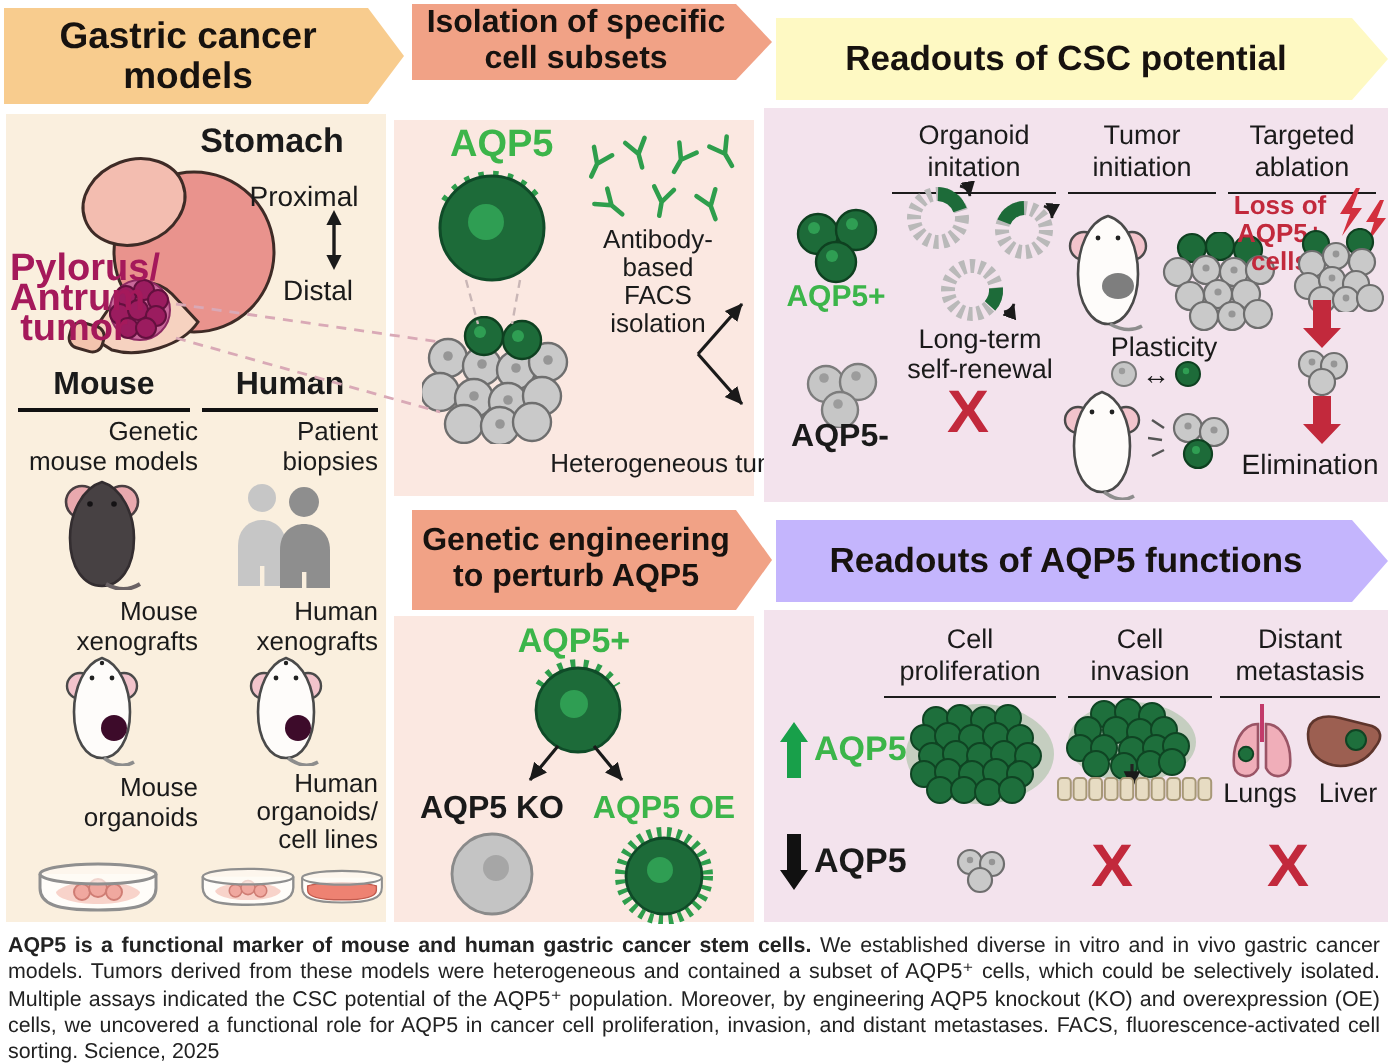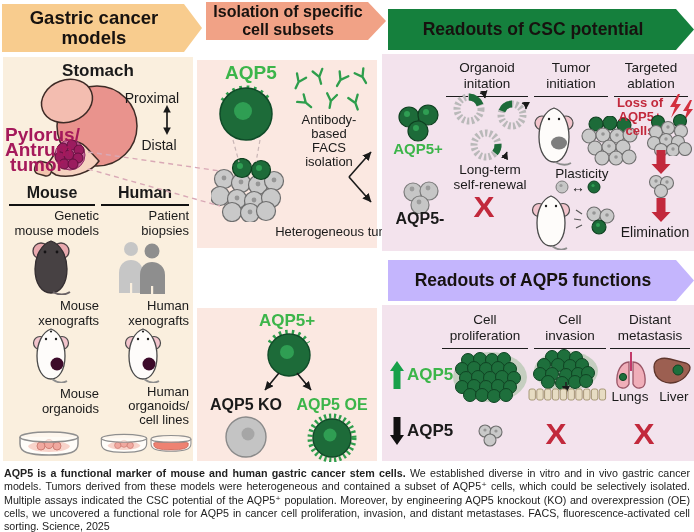--- a/index.html
+++ b/index.html
@@ -40,29 +40,33 @@
     </defs>
   </svg>
 
   <div class="hdr" style="left:2px;top:4px;width:200px;height:48px;background:#f8cc8e;font-size:18.5px;">
     <span>Gastric cancer models</span>
   </div>
   <div class="hdr" style="left:206px;top:2px;width:180px;height:38px;background:#f1a286;font-size:16px;">
     <span class="pre">Isolation of specific
 cell subsets</span>
   </div>
-  <div class="hdr" style="left:388px;top:9px;width:306px;height:41px;background:#15803d;font-size:17.5px;">
+  <div class="hdr" style="left:388px;top:9px;width:306px;height:41px;background:#fef9c3;font-size:17.5px;">
     <span>Readouts of CSC potential</span>
+  </div>
+  <div class="hdr" style="left:206px;top:255px;width:180px;height:50px;background:#f1a286;font-size:16px;">
+    <span class="pre">Genetic engineering
+to perturb AQP5</span>
   </div>
   <div class="hdr" style="left:388px;top:260px;width:306px;height:41px;background:#c4b5fd;font-size:17.5px;">
     <span>Readouts of AQP5 functions</span>
   </div>
 
   <div class="panel" style="left:3px;top:57px;width:190px;height:404px;background:#faefde;">
-    <div class="abs ctr bold" style="left:0;top:4px;width:100%;font-size:17px;">Stomach</div>
+    <div class="abs ctr bold" style="left:0;top:4px;width:100%;font-size:17px;padding-left:38px;">Stomach</div>
 
     <svg class="abs" style="left:30px;top:17px;" width="112" height="110" viewBox="0 0 112 110">
       <g stroke="#3e2b26" stroke-width="1.5">
         <ellipse cx="64" cy="52" rx="40" ry="40" fill="#e9938d"></ellipse>
         <ellipse cx="34" cy="27" rx="26" ry="21" fill="#f3bdb0" transform="rotate(-20 34 27)"></ellipse>
         <path d="M12,94 L25,75 C31,65 45,65 53,73 L66,87 C58,99 37,105 23,101 Z" fill="#f6d2c0"></path>
         <rect x="2" y="88" width="17" height="13" rx="5" fill="#f3c4ae" transform="rotate(16 10 94)"></rect>
       </g>
       <g>
         <circle cx="37" cy="81" r="15" fill="#c9699b" stroke="#8e2a63" stroke-width="1"></circle>

